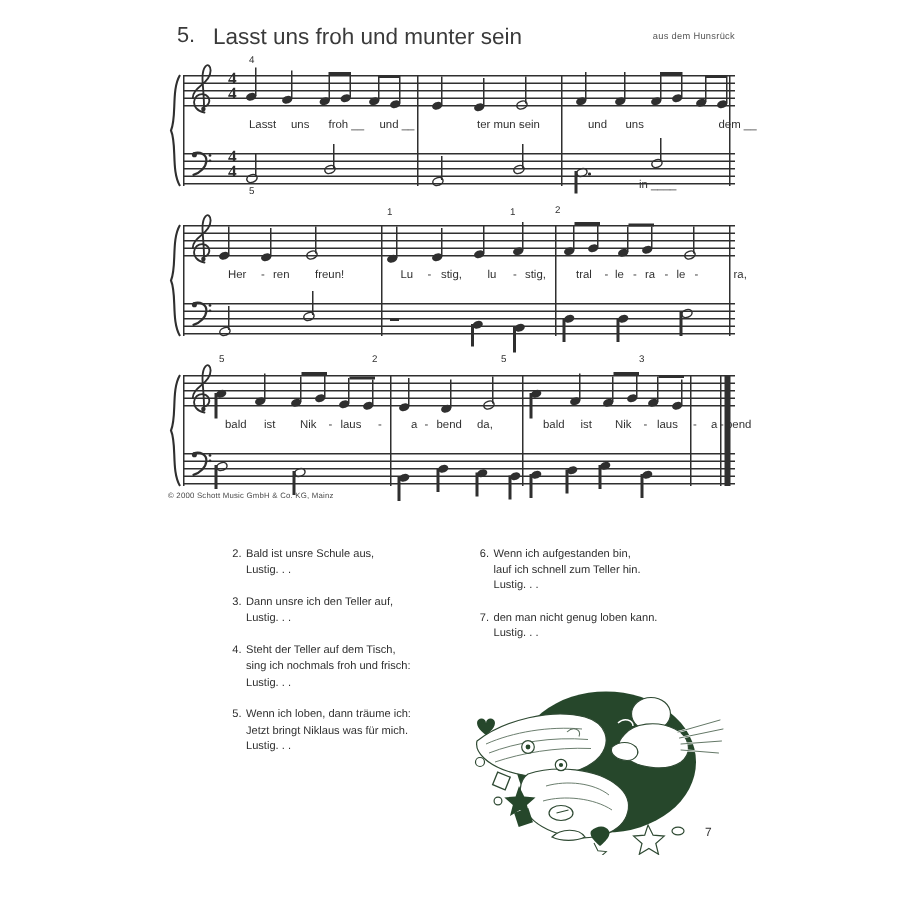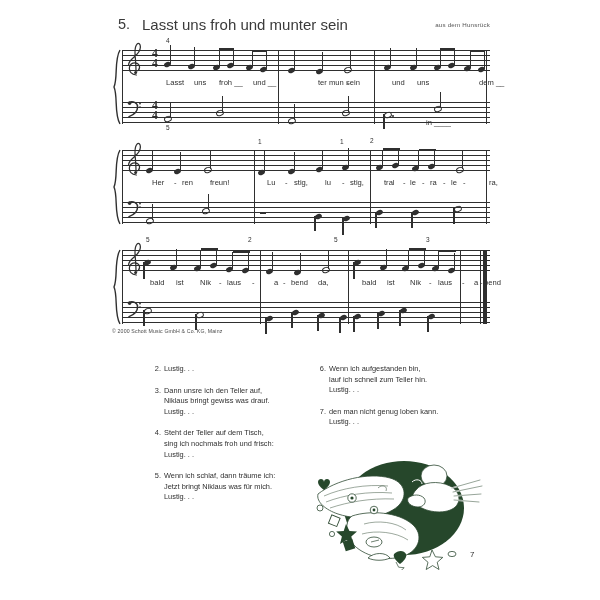--- a/index.html
+++ b/index.html
@@ -602,43 +602,43 @@
     </div>
   </div>
 
   <div class="copyright">© 2000 Schott Music GmbH &amp; Co. KG, Mainz</div>
 
   <div class="verses">
     <div class="vcol left">
       <div class="verse">
         <span class="vnum">2.</span>
         <div class="vlines">
+          <div class="vline">Bald ist unsre Schule aus,</div>
           <div class="vline">Lustig. . .</div>
         </div>
       </div>
       <div class="verse">
         <span class="vnum">3.</span>
         <div class="vlines">
           <div class="vline">Dann unsre ich den Teller auf,</div>
-          <div class="vline">Niklaus bringt gewiss was drauf.</div>
           <div class="vline">Lustig. . .</div>
         </div>
       </div>
       <div class="verse">
         <span class="vnum">4.</span>
         <div class="vlines">
           <div class="vline">Steht der Teller auf dem Tisch,</div>
           <div class="vline">sing ich nochmals froh und frisch:</div>
           <div class="vline">Lustig. . .</div>
         </div>
       </div>
       <div class="verse">
         <span class="vnum">5.</span>
         <div class="vlines">
-          <div class="vline">Wenn ich schlaf, dann träume ich:</div>
+          <div class="vline">Wenn ich loben, dann träume ich:</div>
           <div class="vline">Jetzt bringt Niklaus was für mich.</div>
           <div class="vline">Lustig. . .</div>
         </div>
       </div>
     </div>
 
     <div class="vcol right">
       <div class="verse">
         <span class="vnum">6.</span>
         <div class="vlines">

